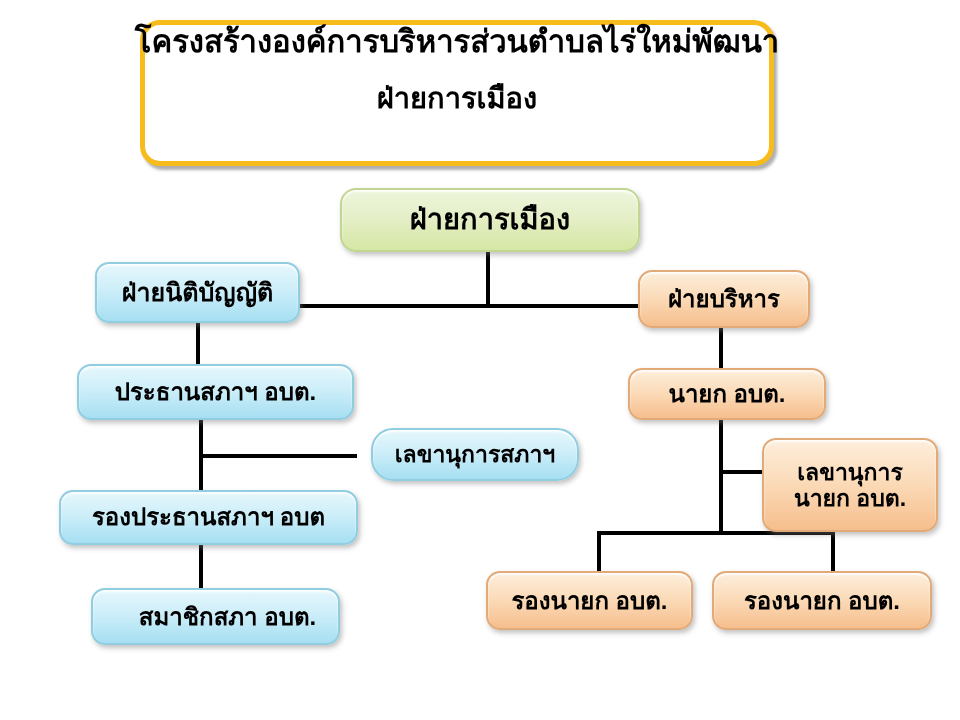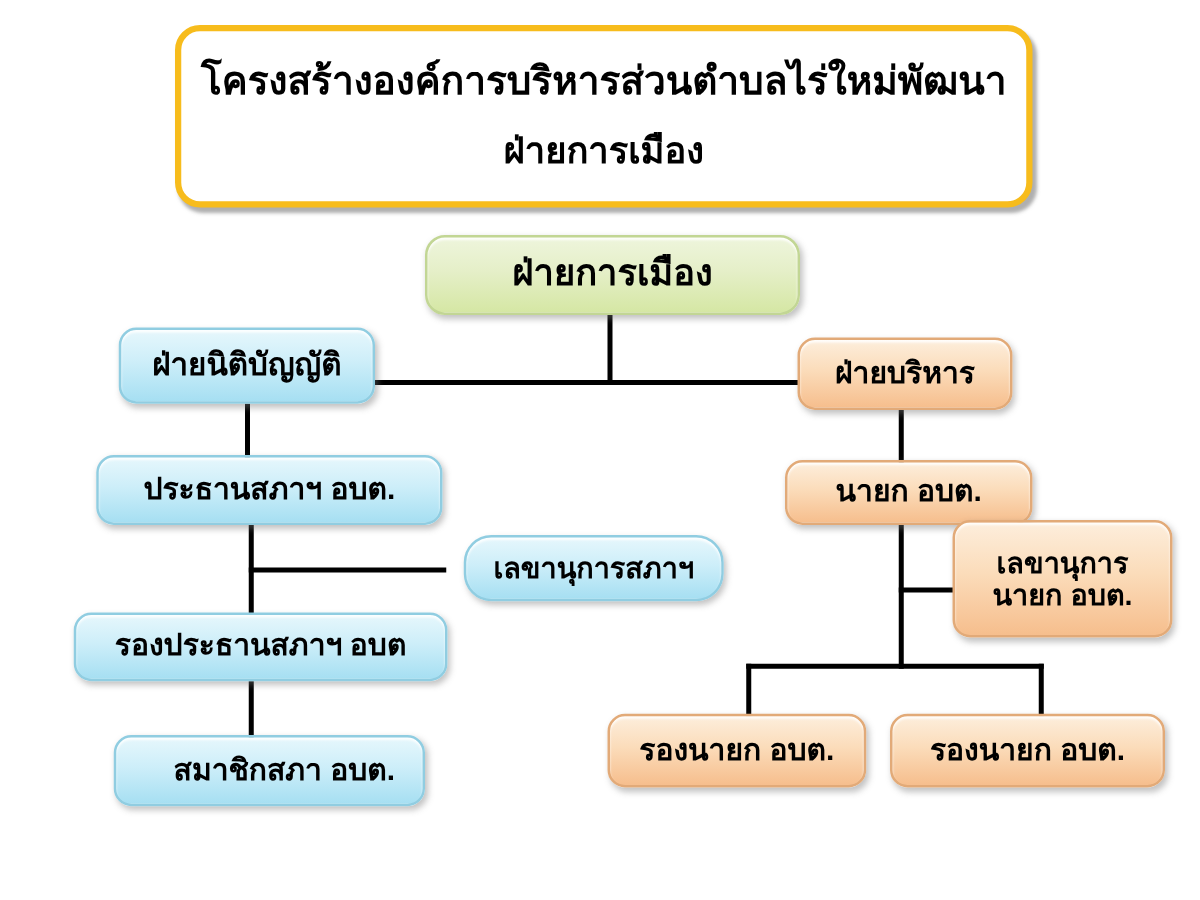--- a/index.html
+++ b/index.html
@@ -12,30 +12,30 @@
     position: relative;
     width: 960px;
     height: 720px;
     background: #ffffff;
     overflow: hidden;
   }
   
   .title-box {
     position: absolute;
     left: 140px; top: 20px;
-    width: 686px; height: 146px;
+    width: 634px; height: 146px;
     box-sizing: border-box;
     background: #ffffff;
     border: 5px solid #f7bc1c;
     border-radius: 20px;
     box-shadow: 3px 4px 3px rgba(110,110,110,0.55);
     display: flex;
     flex-direction: column;
     align-items: center;
-    justify-content: center;
+    justify-content: flex-start;
     gap: 24px;
   }
   .title-line1 {
     font-size: 31px;
     font-weight: bold;
     color: #000000;
     line-height: 1.1;
     white-space: nowrap;
   }
   .title-line2 {
@@ -129,21 +129,21 @@
   </div>
 
   <div class="node orange" style="left:638px; top:270px; width:172px; height:58px; font-size:24px;">
     <span>ฝ่ายบริหาร</span>
   </div>
 
   <div class="node orange" style="left:628px; top:368px; width:198px; height:52px; font-size:24px;">
     <span>นายก อบต.</span>
   </div>
 
-  <div class="node orange" style="left:762px; top:416px; width:176px; height:94px; font-size:23px;">
+  <div class="node orange" style="left:762px; top:438px; width:176px; height:94px; font-size:23px;">
     <span>เลขานุการ</span>
     <span>นายก อบต.</span>
   </div>
 
   <div class="node orange" style="left:486px; top:571px; width:207px; height:59px; font-size:24px;">
     <span>รองนายก อบต.</span>
   </div>
 
   <div class="node orange" style="left:712px; top:571px; width:220px; height:59px; font-size:24px;">
     <span>รองนายก อบต.</span>

